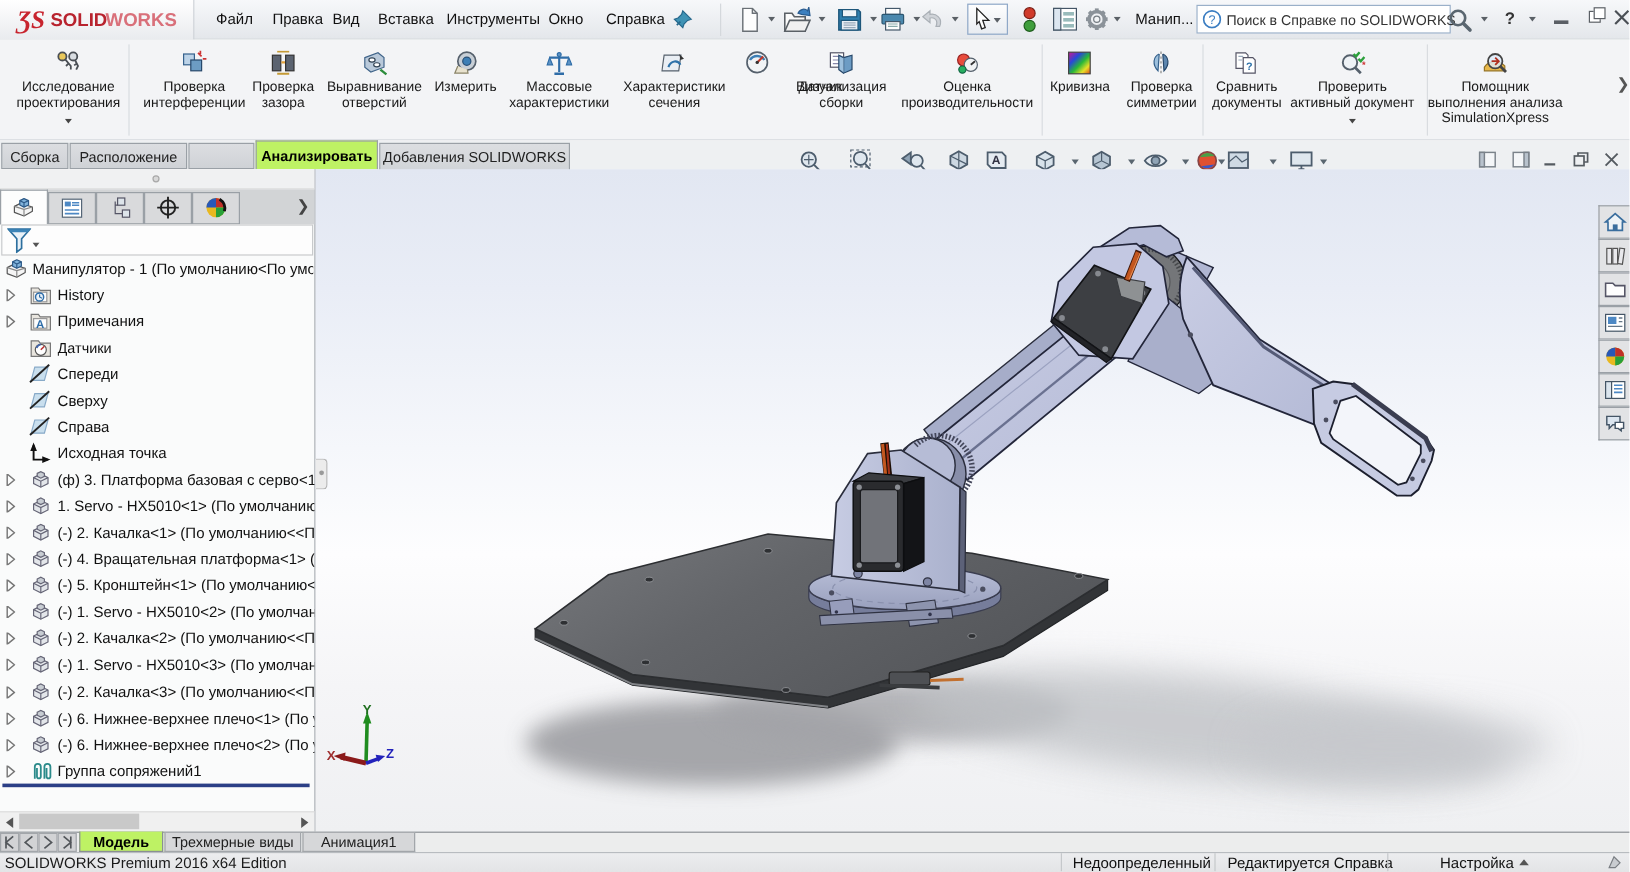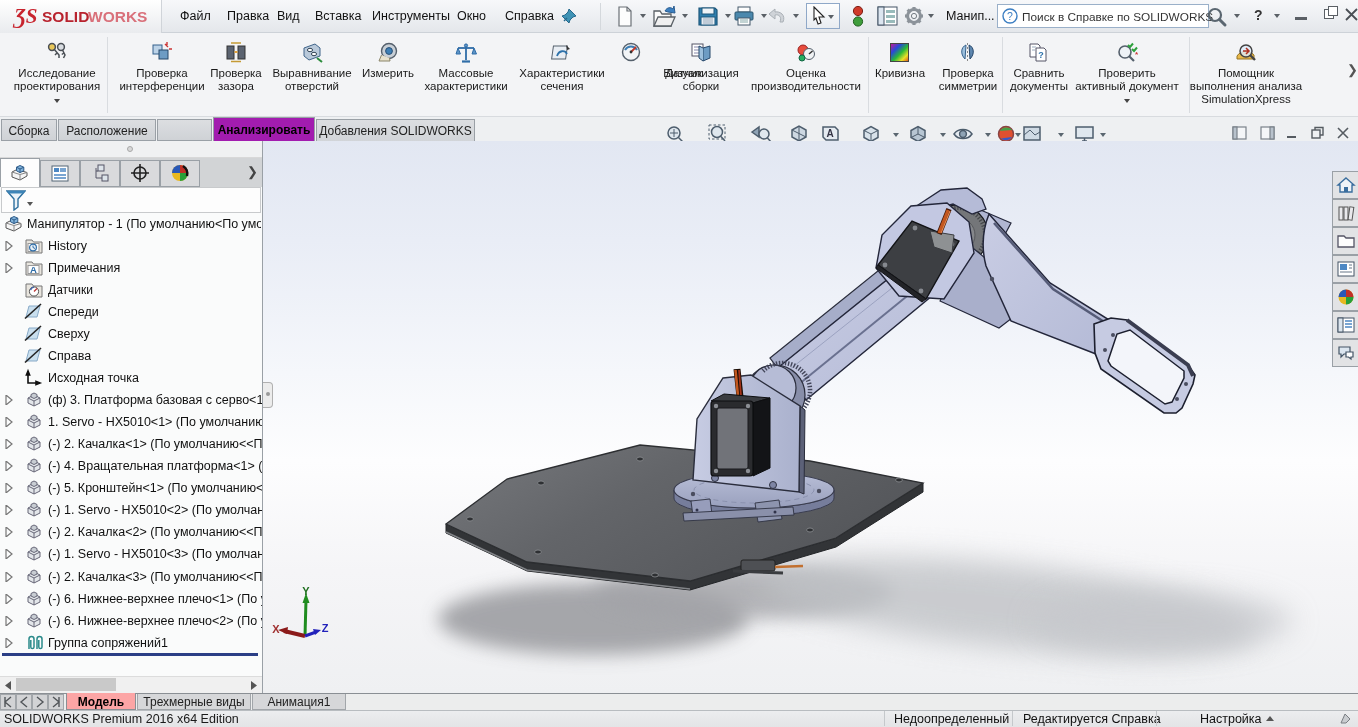--- a/index.html
+++ b/index.html
@@ -283,21 +283,21 @@
       <path d="M15 13 L20 18" stroke="#444" stroke-width="2.4"></path>
       <path d="M8 9 L14 9 M11 6 L14 9 L11 12" stroke="#b03020" stroke-width="1.5" fill="none"></path>
     </g>
   </svg>
 <div class="abs" style="left:1176px;top:67px;width:140px;text-align:center;font-size:11.5px;line-height:13px;color:#1a1a1a">Помощник<br>выполнения анализа<br>SimulationXpress</div>
 <div class="tx" style="left:1347px;top:62px;font-size:13px;color:#555">❯</div>
 <div class="abs" style="left:0;top:117px;width:1358px;height:24px;background:#eef0f2"></div>
 <div class="abs" style="left:1px;top:119px;width:56px;height:22px;background:linear-gradient(#dcdee1,#cfd2d6);border:1px solid #9aa0a6;text-align:center;font-size:12px;padding-top:4px;color:#222">Сборка</div>
 <div class="abs" style="left:58px;top:119px;width:98px;height:22px;background:linear-gradient(#dcdee1,#cfd2d6);border:1px solid #9aa0a6;text-align:center;font-size:12px;padding-top:4px;color:#222">Расположение</div>
 <div class="abs" style="left:157px;top:119px;width:55px;height:22px;background:linear-gradient(#dcdee1,#cfd2d6);border:1px solid #9aa0a6;text-align:left;font-size:12px;padding-top:20px;color:#222">Эскиз</div>
-<div class="abs" style="left:213px;top:117px;width:102px;height:24px;background:#a21caf;border:1px solid #9aa0a6;border-bottom:none;text-align:center;font-size:12px;font-weight:bold;padding-top:5px">Анализировать</div>
+<div class="abs" style="left:213px;top:117px;width:102px;height:24px;background:#bef264;border:1px solid #9aa0a6;border-bottom:none;text-align:center;font-size:12px;font-weight:bold;padding-top:5px">Анализировать</div>
 <div class="abs" style="left:316px;top:119px;width:159px;height:28px;background:linear-gradient(#dcdee1,#cfd2d6);border:1px solid #9aa0a6;text-align:center;font-size:12px;padding-top:4px;color:#222">Добавления SOLIDWORKS</div>
 <svg class="abs" style="left:660px;top:124px" width="460" height="22" viewBox="0 0 460 22">
 <g stroke="#4d5d6d" fill="none" stroke-width="1.5">
  <circle cx="14" cy="9" r="6" fill="#dfe7ee"></circle>
       <path d="M14 5 L14 13 M10 9 L18 9" stroke-width="1"></path>
       <path d="M18.5 13.5 L23 18"></path>
  <g transform="translate(47,0)">
         <rect x="2" y="1" width="16" height="14" stroke-dasharray="2.5 2" stroke-width="1"></rect>
         <circle cx="10" cy="8" r="5.5" fill="#dfe7ee"></circle>
         <path d="M14 12.5 L18 17"></path>
@@ -830,21 +830,21 @@
   </svg>
 <div class="abs" style="left:32px;top:694px;width:16px;height:16px;background:#d2d3d5;border:1px solid #a2a6aa"></div>
 <svg class="abs" style="left:32px;top:694px" width="16" height="16">
     <path d="M5 3 L11 8 L5 13" fill="none" stroke="#52565a" stroke-width="1.4"></path>
   </svg>
 <div class="abs" style="left:48px;top:694px;width:16px;height:16px;background:#d2d3d5;border:1px solid #a2a6aa"></div>
 <svg class="abs" style="left:48px;top:694px" width="16" height="16">
     <path d="M5 3 L11 8 L5 13 M11 3 L11 13" fill="none" stroke="#52565a" stroke-width="1.4"></path>
   </svg>
 
-<div class="abs" style="left:66px;top:693px;width:70px;height:17px;background:#fca5a5;border:1px solid #8a8f94;border-top:none;text-align:center;font-size:12px;font-weight:bold;padding-top:2px">Модель</div>
+<div class="abs" style="left:66px;top:693px;width:70px;height:17px;background:#bef264;border:1px solid #8a8f94;border-top:none;text-align:center;font-size:12px;font-weight:bold;padding-top:2px">Модель</div>
 <div class="abs" style="left:137px;top:694px;width:114px;height:16px;background:#d6d7d9;border:1px solid #a2a6aa;border-top:none;text-align:center;font-size:12px;padding-top:1px;color:#222">Трехмерные виды</div>
 <div class="abs" style="left:252px;top:694px;width:94px;height:16px;background:#d6d7d9;border:1px solid #a2a6aa;border-top:none;text-align:center;font-size:12px;padding-top:1px;color:#222">Анимация1</div>
 
 <div class="abs" style="left:0;top:710px;width:1358px;height:17px;background:linear-gradient(#ecedef,#e3e4e6);border-top:1px solid #b8bcc0"></div>
 <div class="tx" style="left:4px;top:712px;font-size:12.5px;color:#1a1a1a">SOLIDWORKS Premium 2016 x64 Edition</div>
 <div class="abs" style="left:884px;top:711px;width:1px;height:15px;background:#c5c8cb"></div>
 <div class="tx" style="left:894px;top:712px;font-size:12.5px">Недоопределенный</div>
 <div class="abs" style="left:1012px;top:711px;width:1px;height:15px;background:#c5c8cb"></div>
 <div class="tx" style="left:1023px;top:712px;font-size:12.5px">Редактируется Справка</div>
 <div class="abs" style="left:1156px;top:711px;width:1px;height:15px;background:#c5c8cb"></div>

